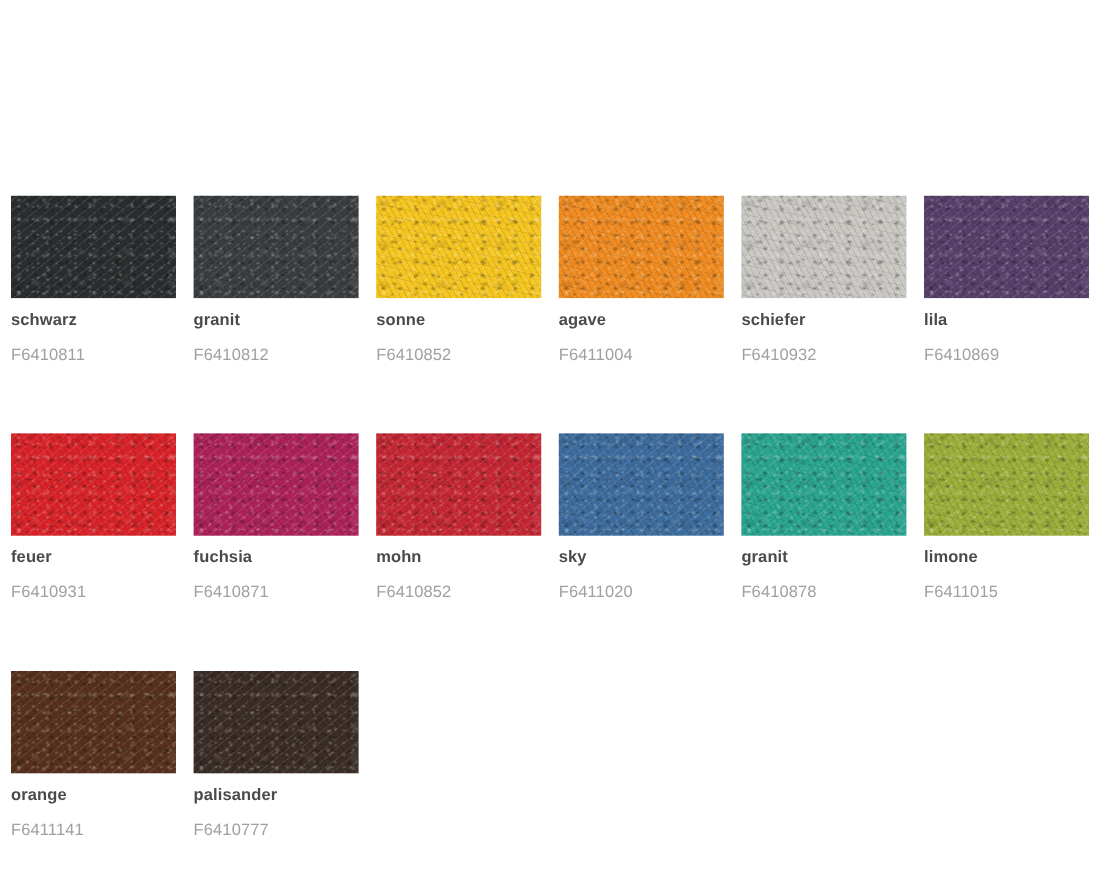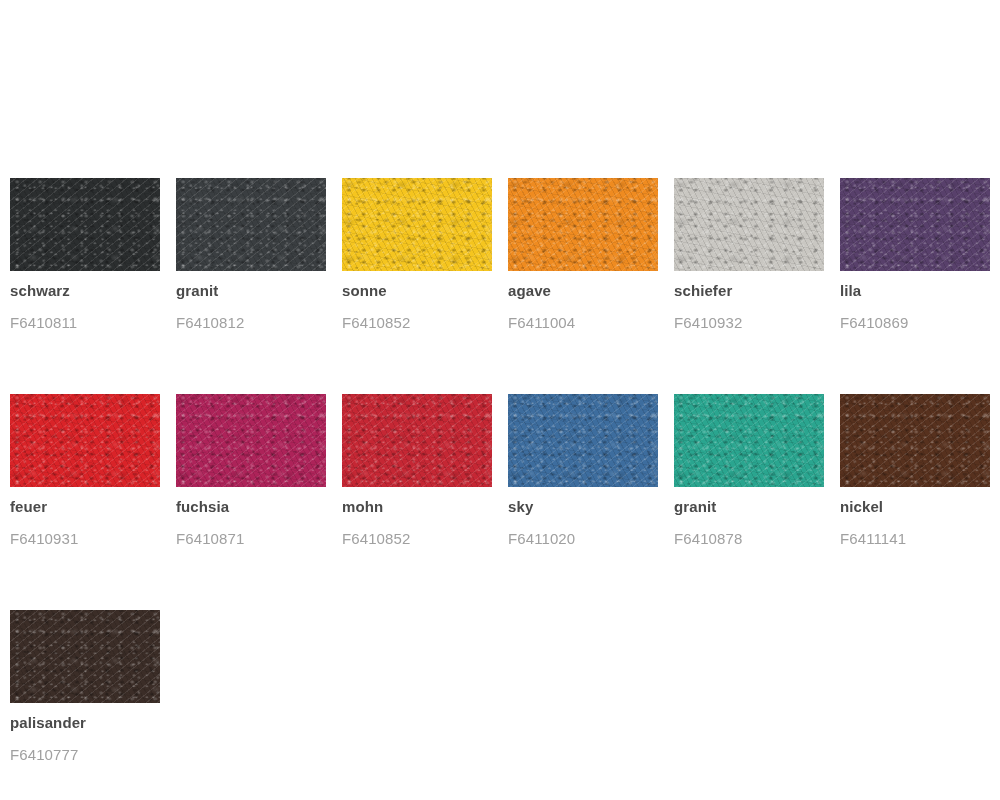--- a/index.html
+++ b/index.html
@@ -205,27 +205,37 @@
       <div class="swatch-chip" style="background-color: rgb(42, 165, 143);">
         <div class="grain-a"></div>
         <div class="grain-b"></div>
         <div class="grain-c"></div>
         <div class="grain-d"></div>
       </div>
       <div class="swatch-name">granit</div>
       <div class="swatch-code">F6410878</div>
     </div>
     <div class="swatch-cell">
+      <div class="swatch-chip" style="background-color: rgb(154, 174, 57);">
+        <div class="grain-a"></div>
+        <div class="grain-b"></div>
+        <div class="grain-c"></div>
+        <div class="grain-d"></div>
+      </div>
+      <div class="swatch-name">limone</div>
+      <div class="swatch-code">F6411015</div>
+    </div>
+    <div class="swatch-cell">
       <div class="swatch-chip" style="background-color: rgb(87, 49, 30);">
         <div class="grain-a"></div>
         <div class="grain-b"></div>
         <div class="grain-c"></div>
         <div class="grain-d"></div>
       </div>
-      <div class="swatch-name">nickel</div>
+      <div class="swatch-name">orange</div>
       <div class="swatch-code">F6411141</div>
     </div>
     <div class="swatch-cell">
       <div class="swatch-chip" style="background-color: rgb(59, 45, 39);">
         <div class="grain-a"></div>
         <div class="grain-b"></div>
         <div class="grain-c"></div>
         <div class="grain-d"></div>
       </div>
       <div class="swatch-name">palisander</div>

